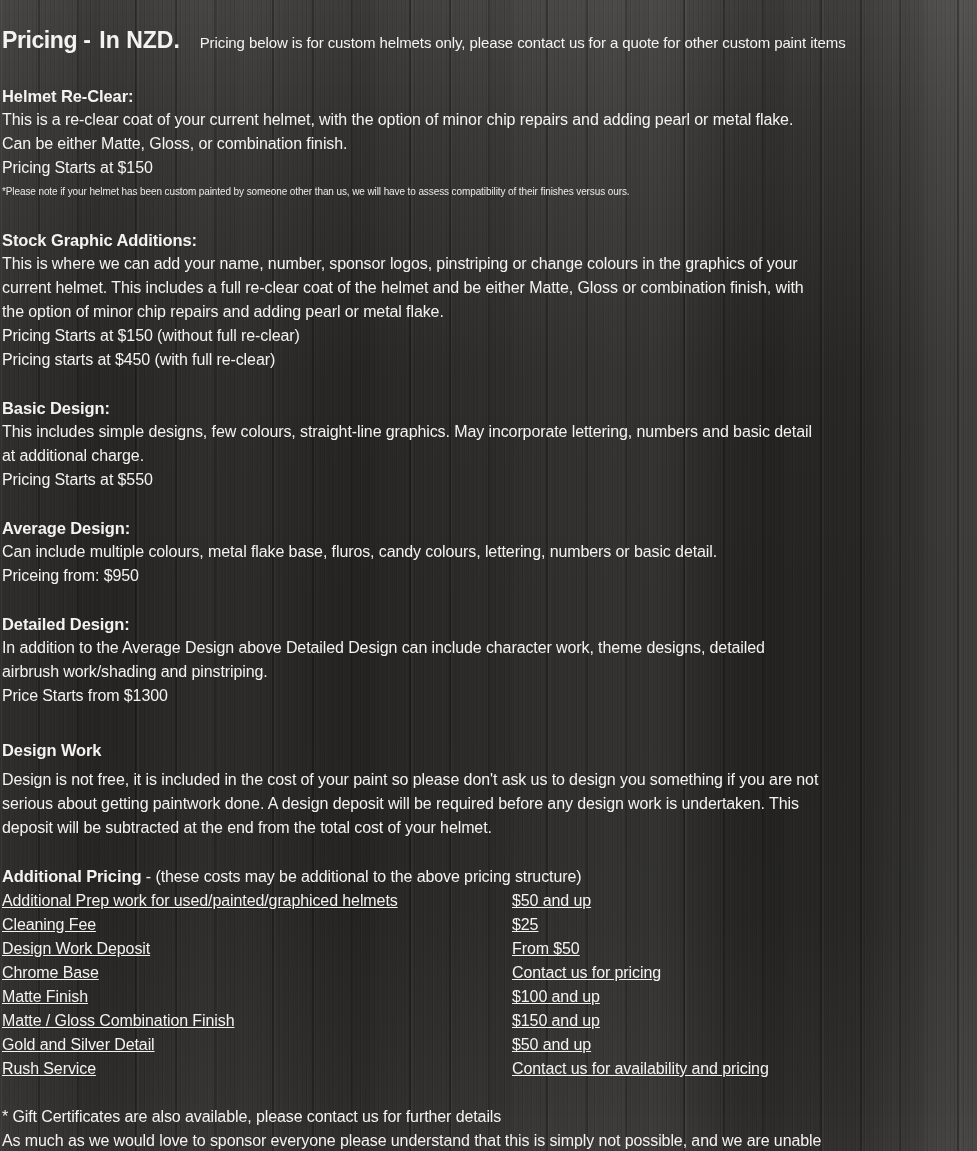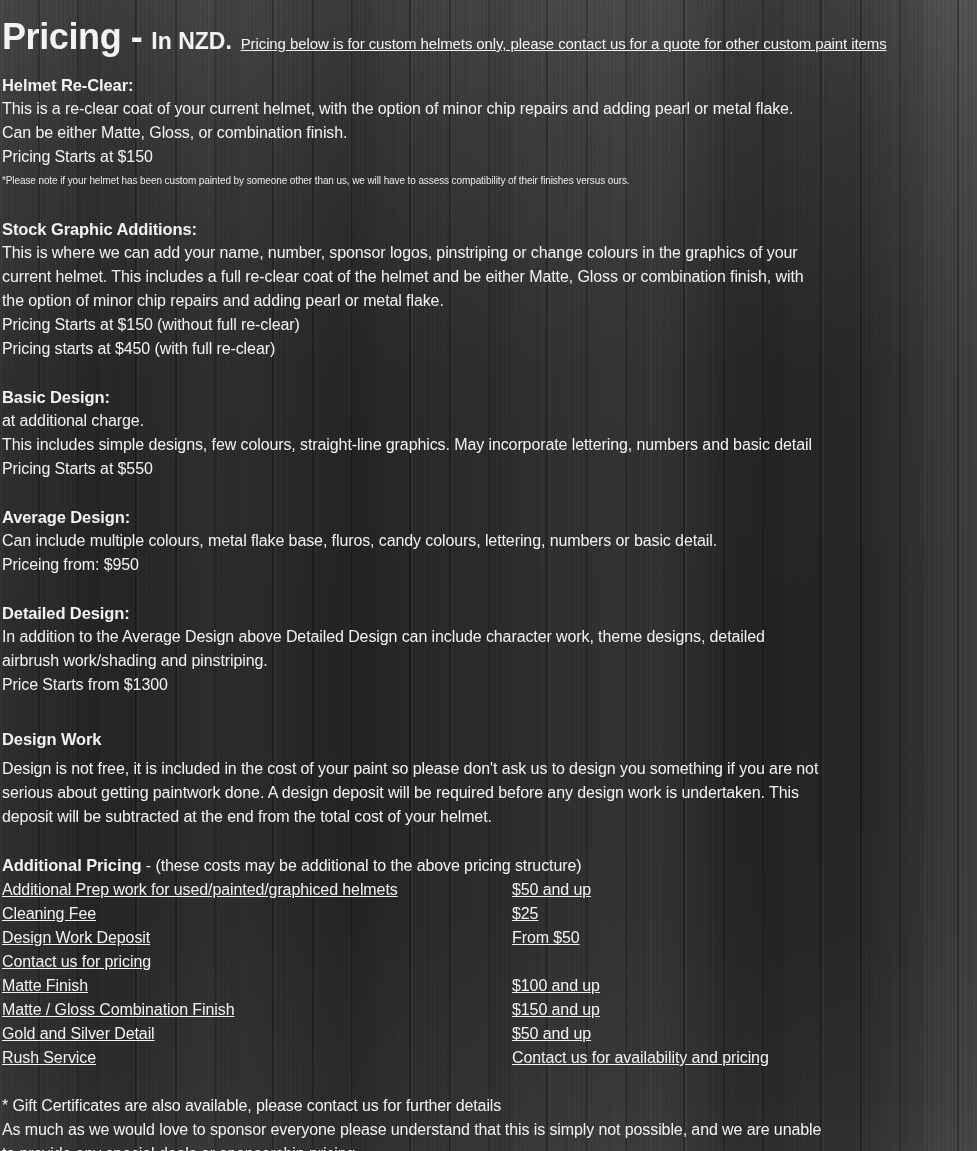--- a/index.html
+++ b/index.html
@@ -44,23 +44,23 @@
         rgba(255,255,255,0.04) 1151px);
   }
   .page { padding: 16px 0 0 2px; }
 
   h1 {
     margin: 0;
     line-height: 42px;
     font-weight: 400;
     white-space: nowrap;
   }
-  .title-main     { font-size: 36px; font-weight: 700; letter-spacing: -0.4px; }
+  .title-main     { font-size: 23px; font-weight: 700; letter-spacing: -0.4px; }
   .title-currency { font-size: 23px; font-weight: 700; }
-  .title-tagline  { font-size: 15px; font-weight: 400; letter-spacing: -0.1px; text-decoration: underline; }
+  .title-tagline  { font-size: 15px; font-weight: 400; margin-left: 11px; letter-spacing: -0.1px; }
 
   section { margin: 0; }
   h2 {
     margin: 0;
     font-size: 16.5px;
     font-weight: 700;
     line-height: 24px;
     letter-spacing: -0.1px;
     white-space: nowrap;
   }
@@ -72,21 +72,21 @@
   }
   .note-line {
     font-size: 10px;
     line-height: 24px;
     letter-spacing: -0.1px;
     color: #eceae8;
     white-space: nowrap;
   }
 
   .mt-section   { margin-top: 24px; }
-  .mt-first     { margin-top: 8px; }
+  .mt-first     { margin-top: 20px; }
   .mt-designwork{ margin-top: 30px; }
   .mt-body-gap  { margin-top: 6px; }
 
   .heading-inline-note { font-weight: 400; font-size: 16px; }
 
   .price-row { display: flex; font-size: 16px; line-height: 24px; letter-spacing: -0.1px; text-decoration: underline; }
   .price-row .label { flex: 0 0 510px; white-space: nowrap; }
   .price-row .value { white-space: nowrap; }
 </style>
 </head>
@@ -112,22 +112,22 @@
     <h2>Stock Graphic Additions:</h2>
     <div class="line">This is where we can add your name, number, sponsor logos, pinstriping or change colours in the graphics of your</div>
     <div class="line">current helmet. This includes a full re-clear coat of the helmet and be either Matte, Gloss or combination finish, with</div>
     <div class="line">the option of minor chip repairs and adding pearl or metal flake.</div>
     <div class="price-line">Pricing Starts at $150 (without full re-clear)</div>
     <div class="price-line">Pricing starts at $450 (with full re-clear)</div>
   </section>
 
   <section class="mt-section">
     <h2>Basic Design:</h2>
+    <div class="line">This includes simple designs, few colours, straight-line graphics. May incorporate lettering, numbers and basic detail</div>
     <div class="line">at additional charge.</div>
-    <div class="line">This includes simple designs, few colours, straight-line graphics. May incorporate lettering, numbers and basic detail</div>
     <div class="price-line">Pricing Starts at $550</div>
   </section>
 
   <section class="mt-section">
     <h2>Average Design:</h2>
     <div class="line">Can include multiple colours, metal flake base, fluros, candy colours, lettering, numbers or basic detail.</div>
     <div class="price-line">Priceing from: $950</div>
   </section>
 
   <section class="mt-section">
@@ -156,20 +156,21 @@
     </div>
     <div class="price-row">
       <div class="label">Cleaning Fee</div>
       <div class="value">$25</div>
     </div>
     <div class="price-row">
       <div class="label">Design Work Deposit</div>
       <div class="value">From $50</div>
     </div>
     <div class="price-row">
+      <div class="label">Chrome Base</div>
       <div class="value">Contact us for pricing</div>
     </div>
     <div class="price-row">
       <div class="label">Matte Finish</div>
       <div class="value">$100 and up</div>
     </div>
     <div class="price-row">
       <div class="label">Matte / Gloss Combination Finish</div>
       <div class="value">$150 and up</div>
     </div>

